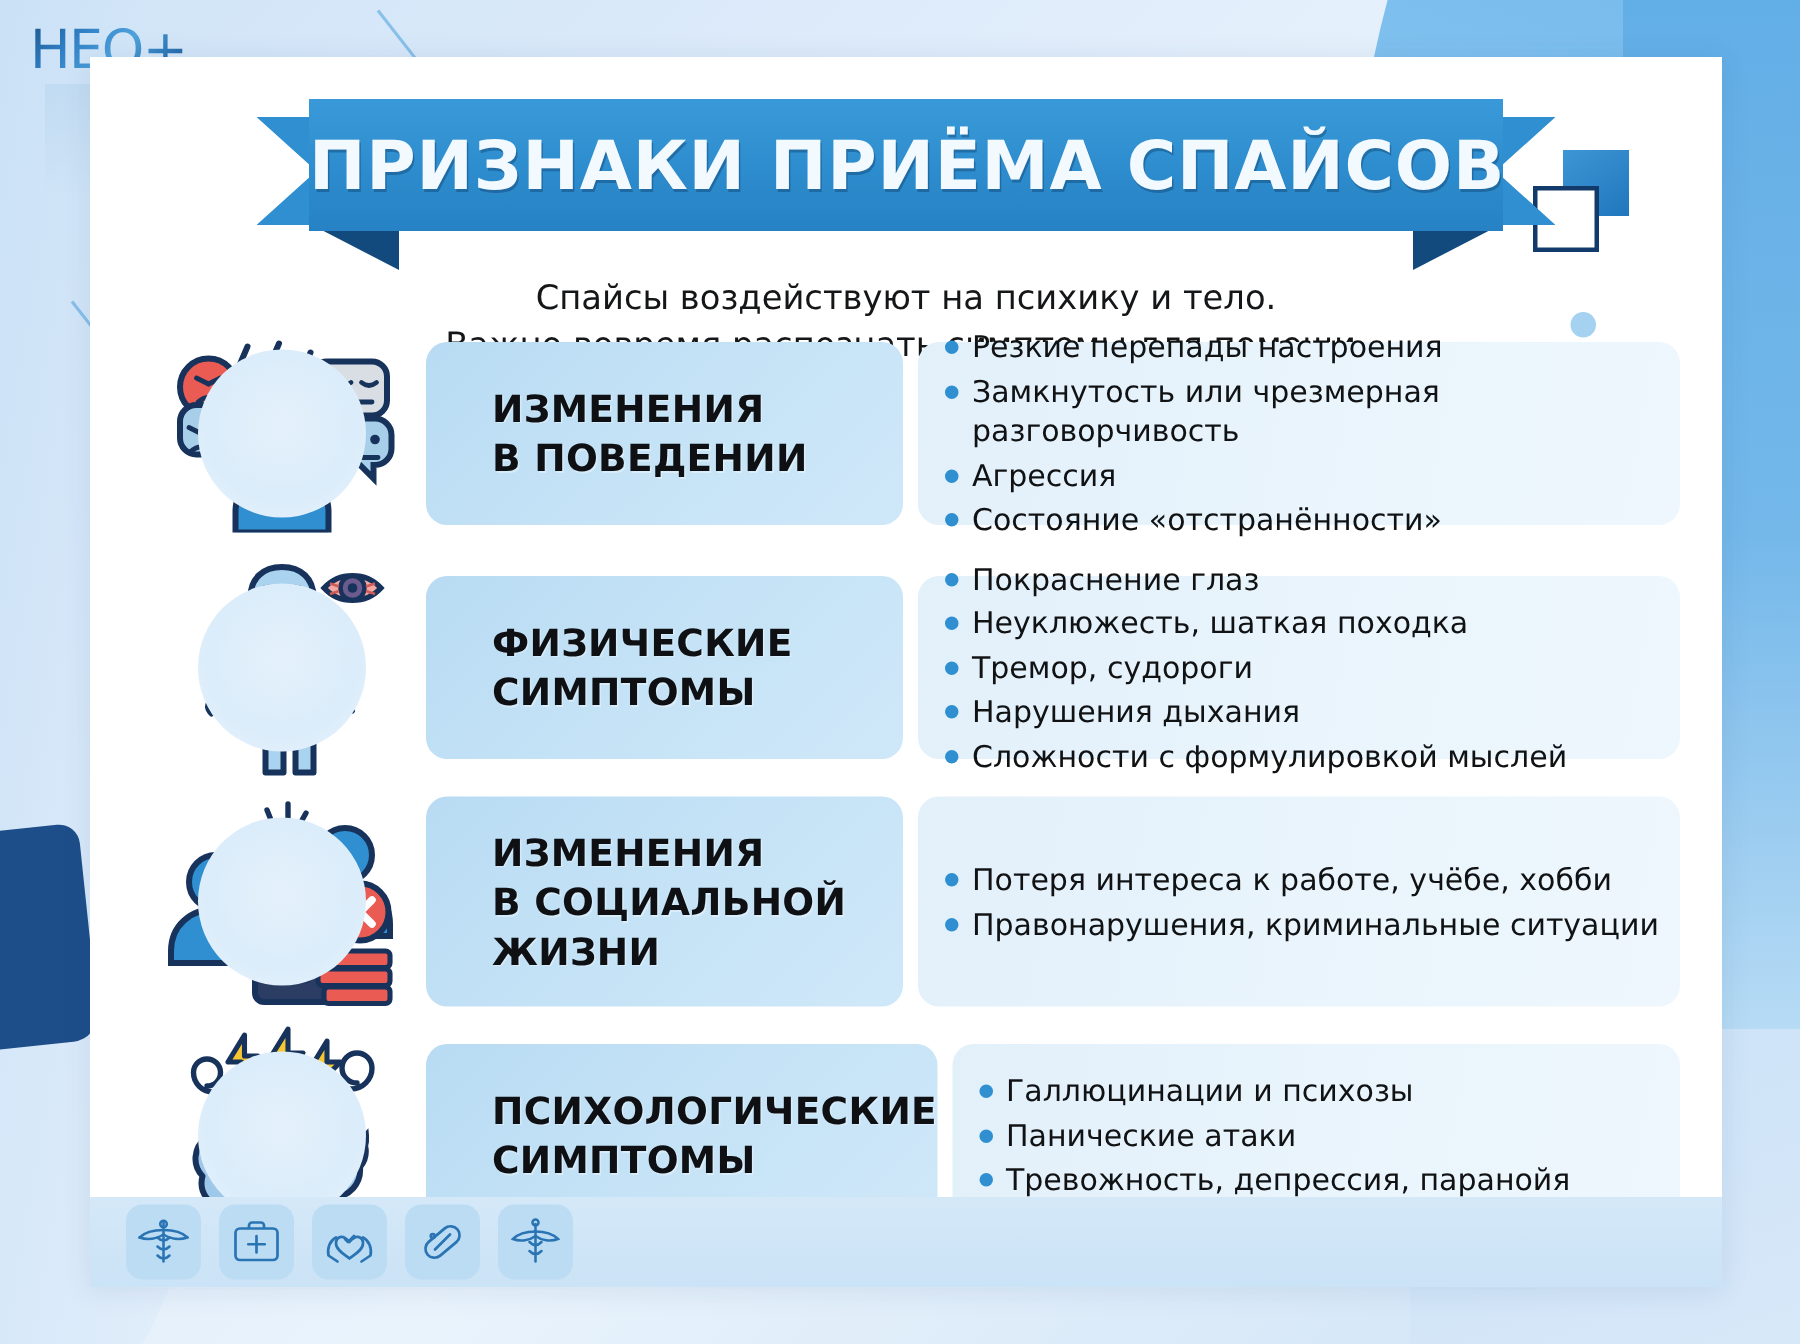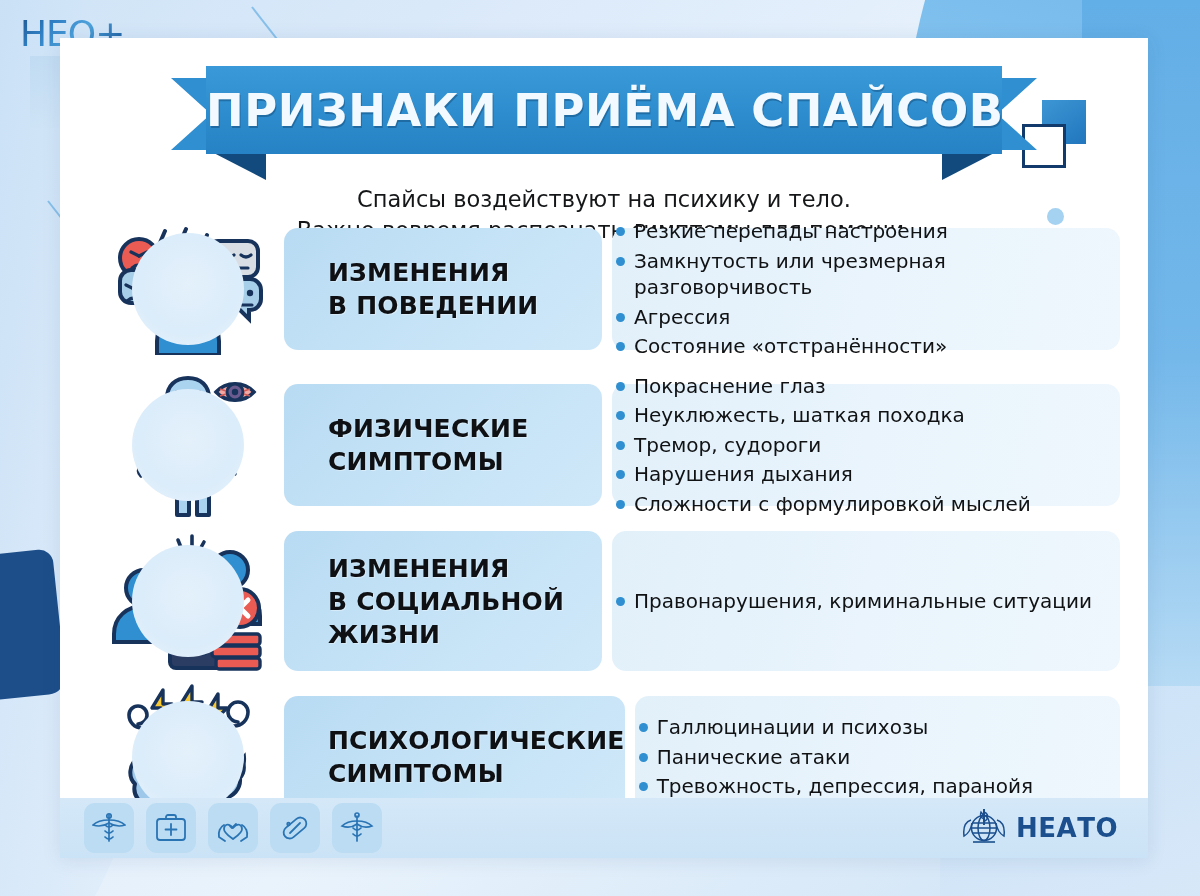--- a/index.html
+++ b/index.html
@@ -157,21 +157,21 @@
     font-weight:800; font-size:25px; line-height:33px;
     color:#0e1013; letter-spacing:.2px;
     text-shadow: 1px 1px 0 rgba(255,255,255,.35);
     white-space:pre-line;
   }
   .row-bullets {
     flex:1 1 auto; margin-left:10px; height:122px;
     background: linear-gradient(100deg,#e2f0fa 0%, #e9f4fc 50%, #eef7fd 100%);
     border-radius:14px;
     display:flex; flex-direction:column; justify-content:center;
-    padding:8px 14px 8px 4px;
+    padding:8px 14px 8px 18px;
   }
   .row-bullets.tall { height:140px; }
   .bullet { display:flex; align-items:flex-start; margin:1.5px 0; }
   .bullet-dot {
     flex:0 0 auto; width:9px; height:9px; border-radius:50%;
     background:#2f8fd0; margin-top:9px; margin-right:9px;
   }
   .bullet-text {
     font-family:"DejaVu Sans", sans-serif;
     font-size:20px; line-height:26.5px; color:#101214;
@@ -387,20 +387,24 @@
           </svg>
         </div>
         <div class="row-label tall">
           <span>ИЗМЕНЕНИЯ
 В СОЦИАЛЬНОЙ
 ЖИЗНИ</span>
         </div>
         <div class="row-bullets tall">
           <div class="bullet">
             <span class="bullet-dot"></span>
+            <span class="bullet-text">Потеря интереса к работе, учёбе, хобби</span>
+          </div>
+          <div class="bullet">
+            <span class="bullet-dot"></span>
             <span class="bullet-text">Правонарушения, криминальные ситуации</span>
           </div>
         </div>
       </div>
 
       <div class="row">
         <div class="row-icon">
           <div class="icon-blob"></div>
           <svg width="160" height="146" viewBox="0 0 160 146">
             <g stroke="#17335c" stroke-width="3.6" fill="none" stroke-linecap="round">
@@ -488,29 +492,16 @@
           <svg width="34" height="34" viewBox="0 0 34 34" fill="none" stroke="#2a74b4" stroke-width="1.7" stroke-linecap="round">
             <path d="M17 5 v25"></path>
             <circle cx="17" cy="4" r="2"></circle>
             <path d="M17 10 C9 10 5 12 2 15 c5 2 11 1 15 -2"></path>
             <path d="M17 10 c8 0 12 2 15 5 -5 2 -11 1 -15 -2"></path>
             <path d="M13 17 q4 4 8 0 M13 23 q4 4 8 0"></path>
           </svg>
         </div>
       </div>
 
-      <div class="who-logo">
-        <svg width="44" height="44" viewBox="0 0 44 44" fill="none" stroke="#1b4f8e" stroke-width="1.5">
-          <circle cx="22" cy="22" r="12.5"></circle>
-          <ellipse cx="22" cy="22" rx="6" ry="12.5"></ellipse>
-          <path d="M10 17 h24 M10 27 h24 M9.5 22 h25"></path>
-          <path d="M22 3 v16" stroke-width="2"></path>
-          <path d="M22 6 q5 2 3 7 q-3 4 -3 0 q0 -4 -3 -7 q-2 5 3 7" stroke-width="1.4"></path>
-          <path d="M9 14 C3 16 1 22 2 30 c4 -2 7 -7 8 -13"></path>
-          <path d="M35 14 c6 2 8 8 7 16 -4 -2 -7 -7 -8 -13"></path>
-          <path d="M11 36 h22" stroke-width="1.6"></path>
-        </svg>
-        <span class="who-text">НЕАТО</span>
-      </div>
     </div>
 
   </div>
 </div>
 
 </body></html>

